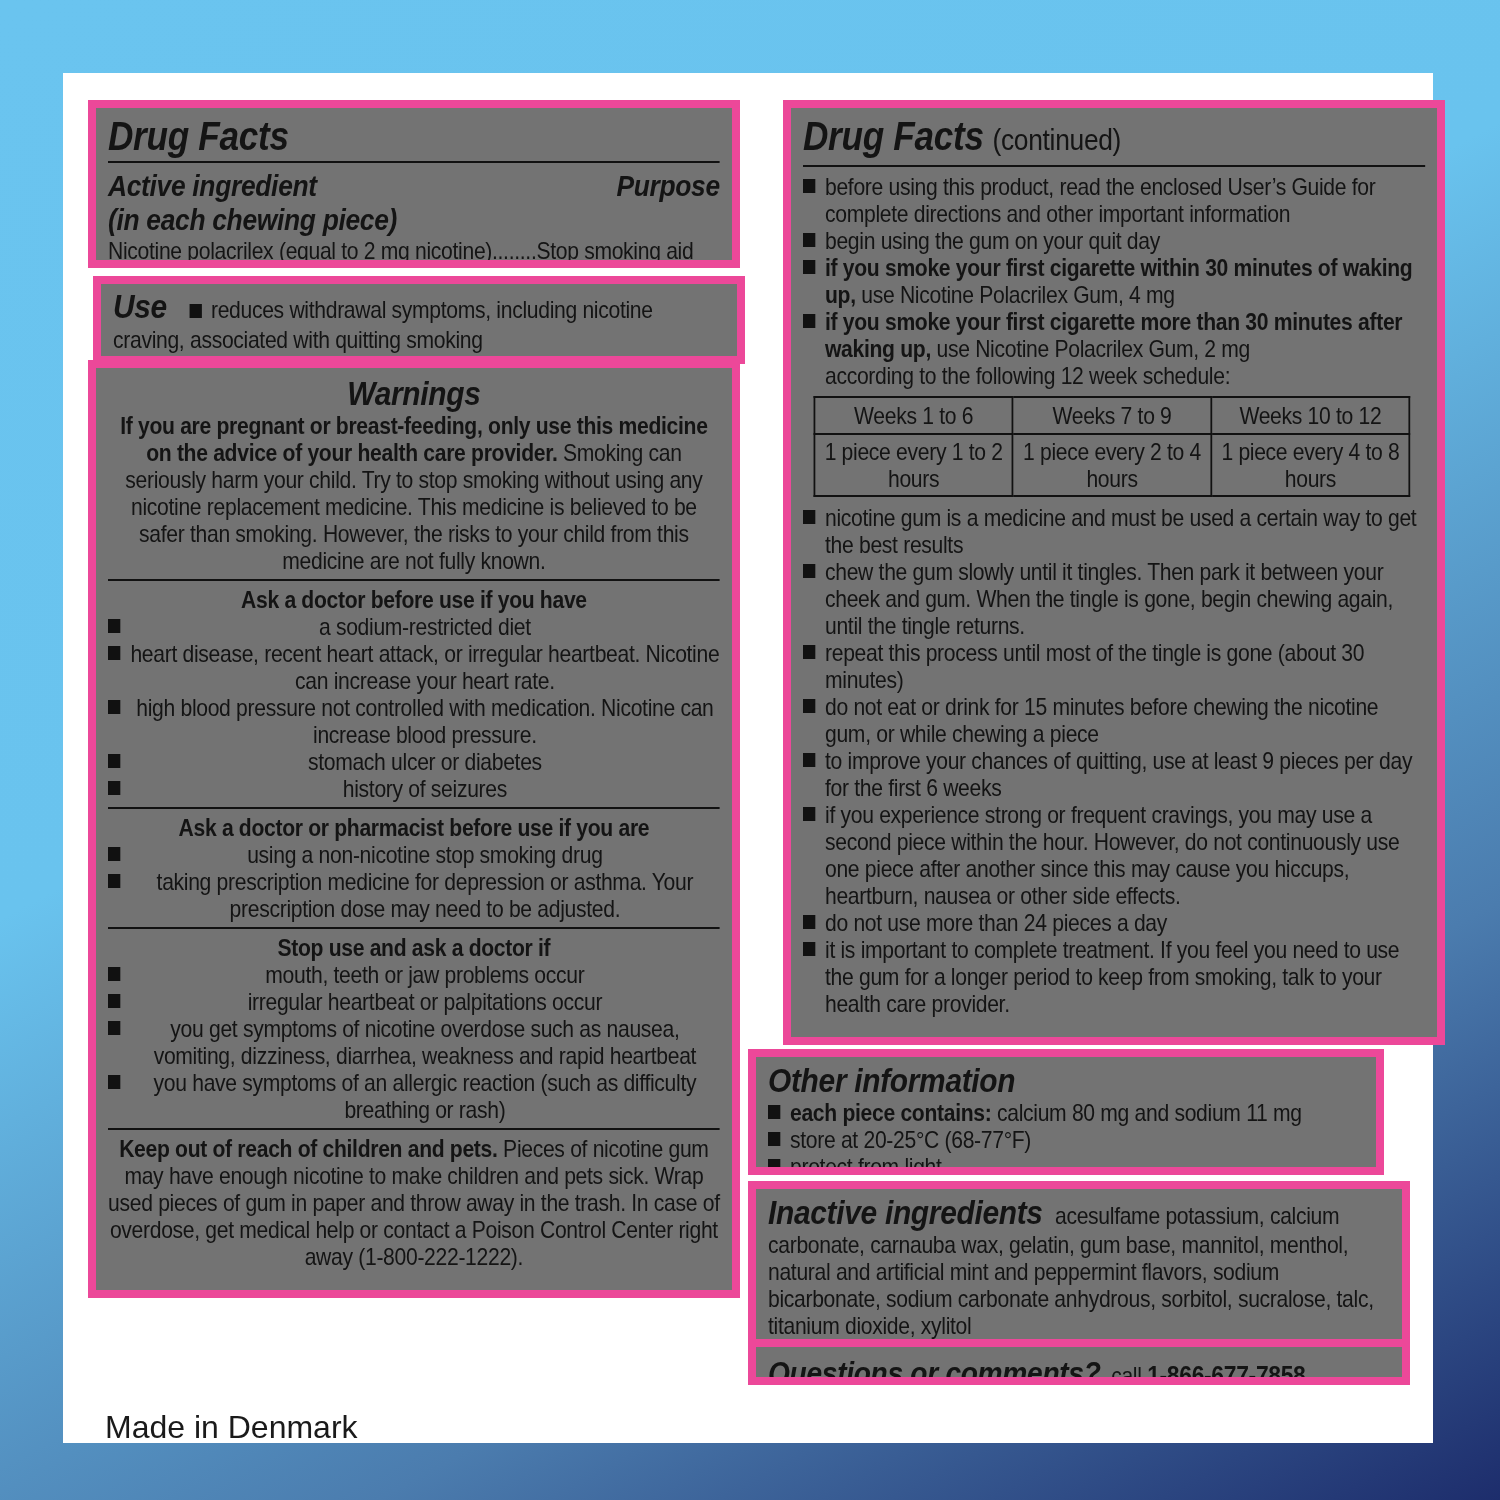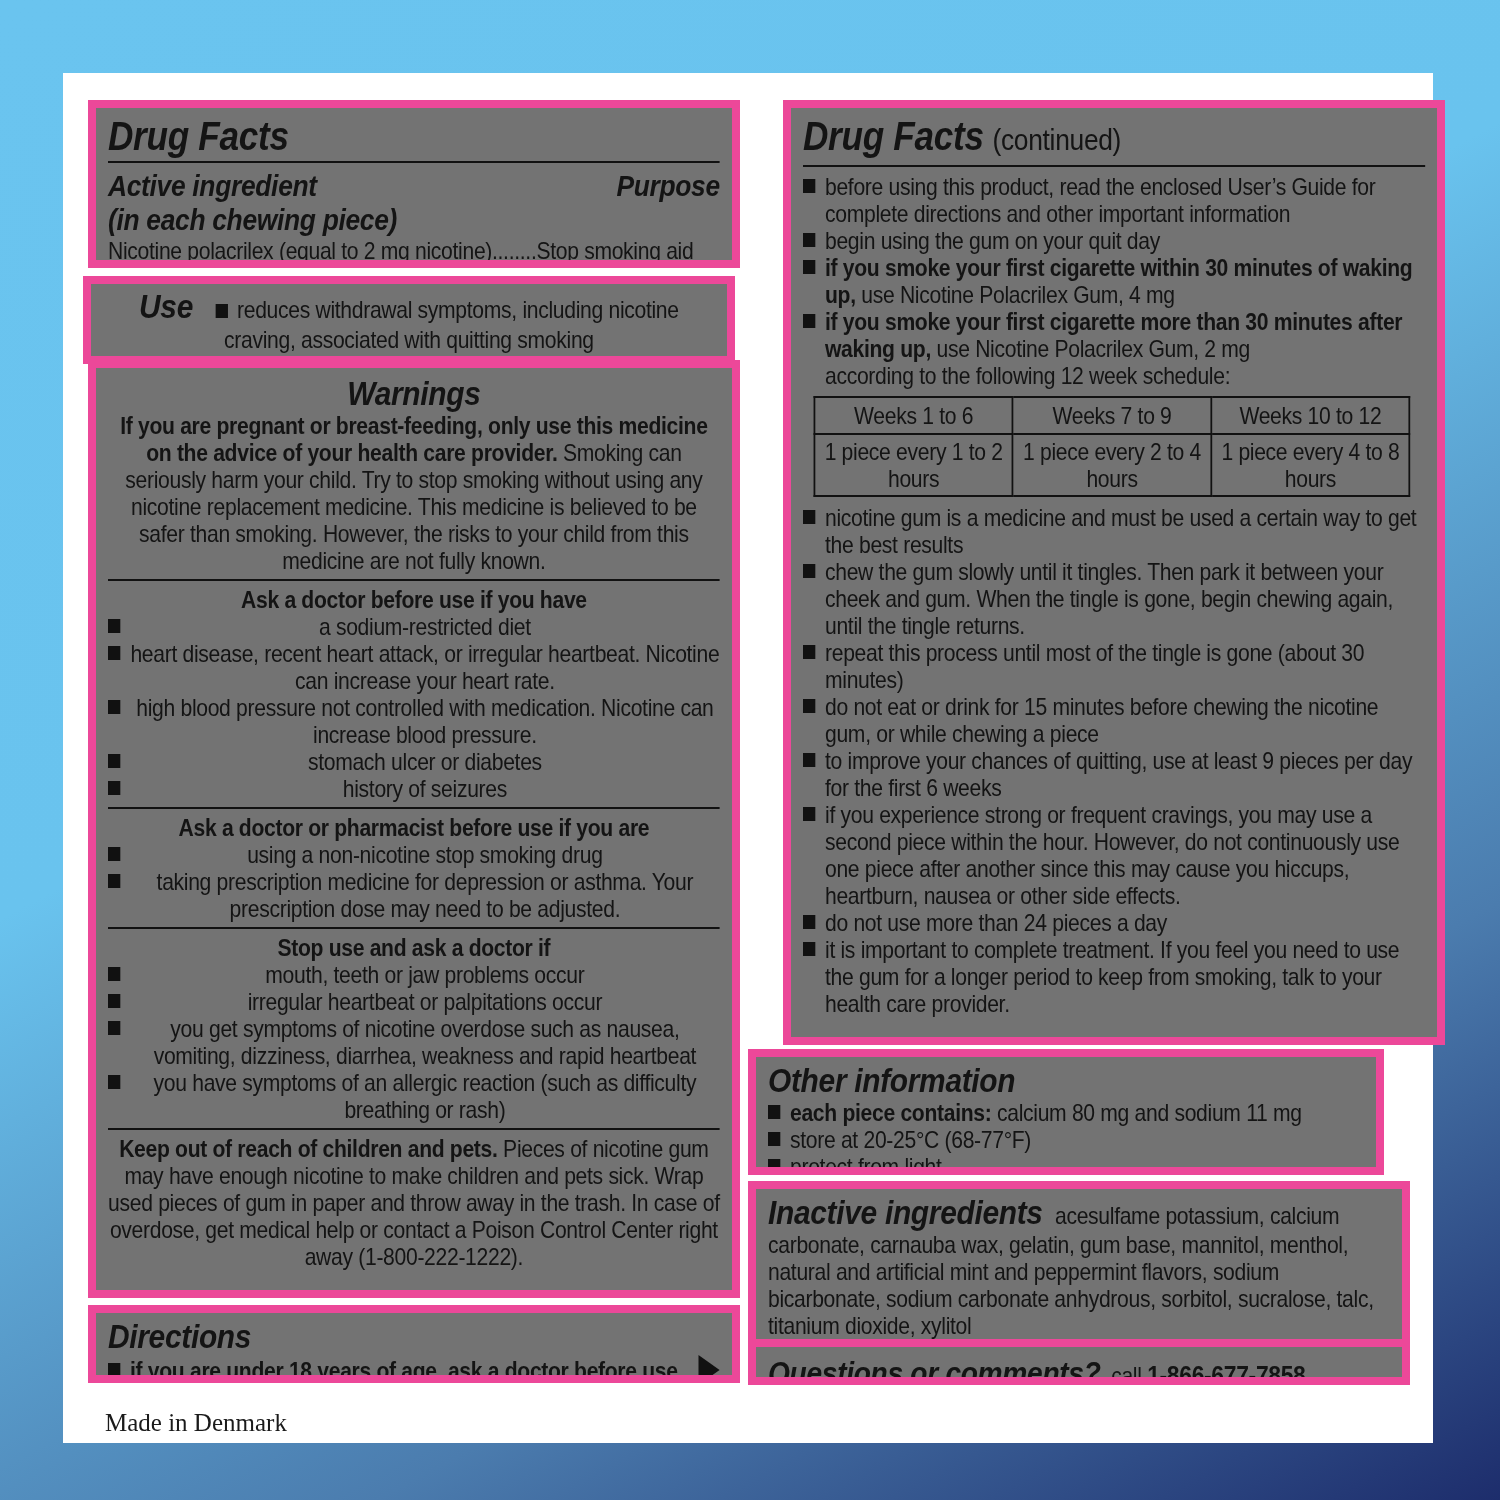--- a/index.html
+++ b/index.html
@@ -56,25 +56,25 @@
   .dirrow { display:flex; align-items:center; font-weight:bold; }
   .dirrow .sq { margin-top:0; }
   .arrow  { flex:none; width:0; height:0; border-left:24px solid #111;
             border-top:15px solid transparent; border-bottom:15px solid transparent;
             margin-left:12px; }
 
   .qline  { white-space:nowrap; }
   .qline .sech { font-size:32px; line-height:34px; margin-right:12px; }
   .qphone { font-weight:bold; font-size:26px; }
 
-  .madein { position:absolute; left:42px; top:1336px; font-size:25px; color:#1a1a1a;font-family:Liberation Serif, serif; }
+  .madein { position:absolute; left:42px; top:1336px; font-size:32px; color:#1a1a1a; }
 
   
   #l1 { left:25px;  top:27px;   width:652px; height:168px; }
-  #l2 { left:20px;  top:203px;  width:652px; height:88px;  padding-top:3px;text-align:center; }
+  #l2 { left:30px;  top:203px;  width:652px; height:88px;  padding-top:3px; }
   #l3 { left:25px;  top:287px;  width:652px; height:938px;text-align:center; }
   #l4 { left:25px;  top:1232px; width:652px; height:78px;  padding-top:4px; }
   #r1 { left:720px; top:27px;   width:662px; height:945px; }
   #r2 { left:685px; top:976px;  width:636px; height:126px; padding-top:4px; }
   #r3 { left:685px; top:1108px; width:662px; height:195px; padding-top:4px; }
   #r4 { left:685px; top:1266px; width:662px; height:46px;  padding:9px 12px; }
 </style>
 </head>
 <body>
 
@@ -164,30 +164,20 @@
               <span class="sq"></span>
               <div class="bt">you have symptoms of an allergic reaction (such as difficulty breathing or rash)</div>
             </li>
         </ul>
         <div class="rule"></div>
 
         <div><span class="subh">Keep out of reach of children and pets. </span><span>Pieces of nicotine gum may have enough nicotine to make children and pets sick. Wrap used pieces of gum in paper and throw away in the trash. In case of overdose, get medical help or contact a Poison Control Center right away (1-800-222-1222).</span></div>
       </div>
     </section>
 
-    <section class="box" id="l4">
-      <div class="cx">
-        <div class="sech">Directions</div>
-        <div class="dirrow">
-          <span class="sq"></span>
-          <div class="bt">if you are under 18 years of age, ask a doctor before use</div>
-          <span class="arrow"></span>
-        </div>
-      </div>
-    </section>
 
     <section class="box" id="r1">
       <div class="cx">
         <div>
           <span class="title">Drug Facts</span><span class="tsuf">(continued)</span>
         </div>
         <div class="rule-t"></div>
 
         <ul class="blist">
           <li class="bl">

